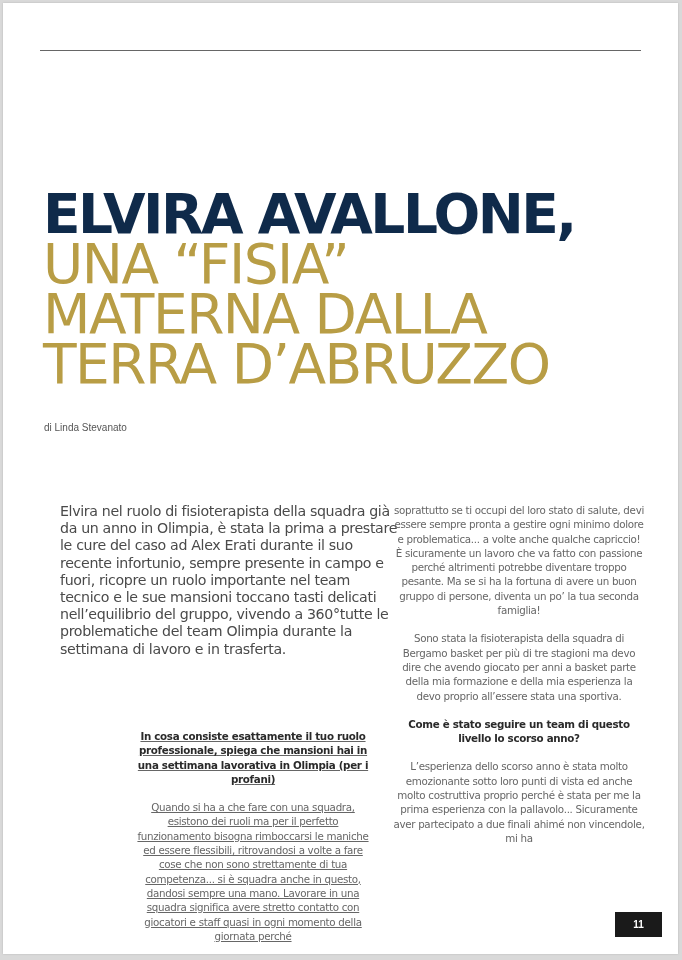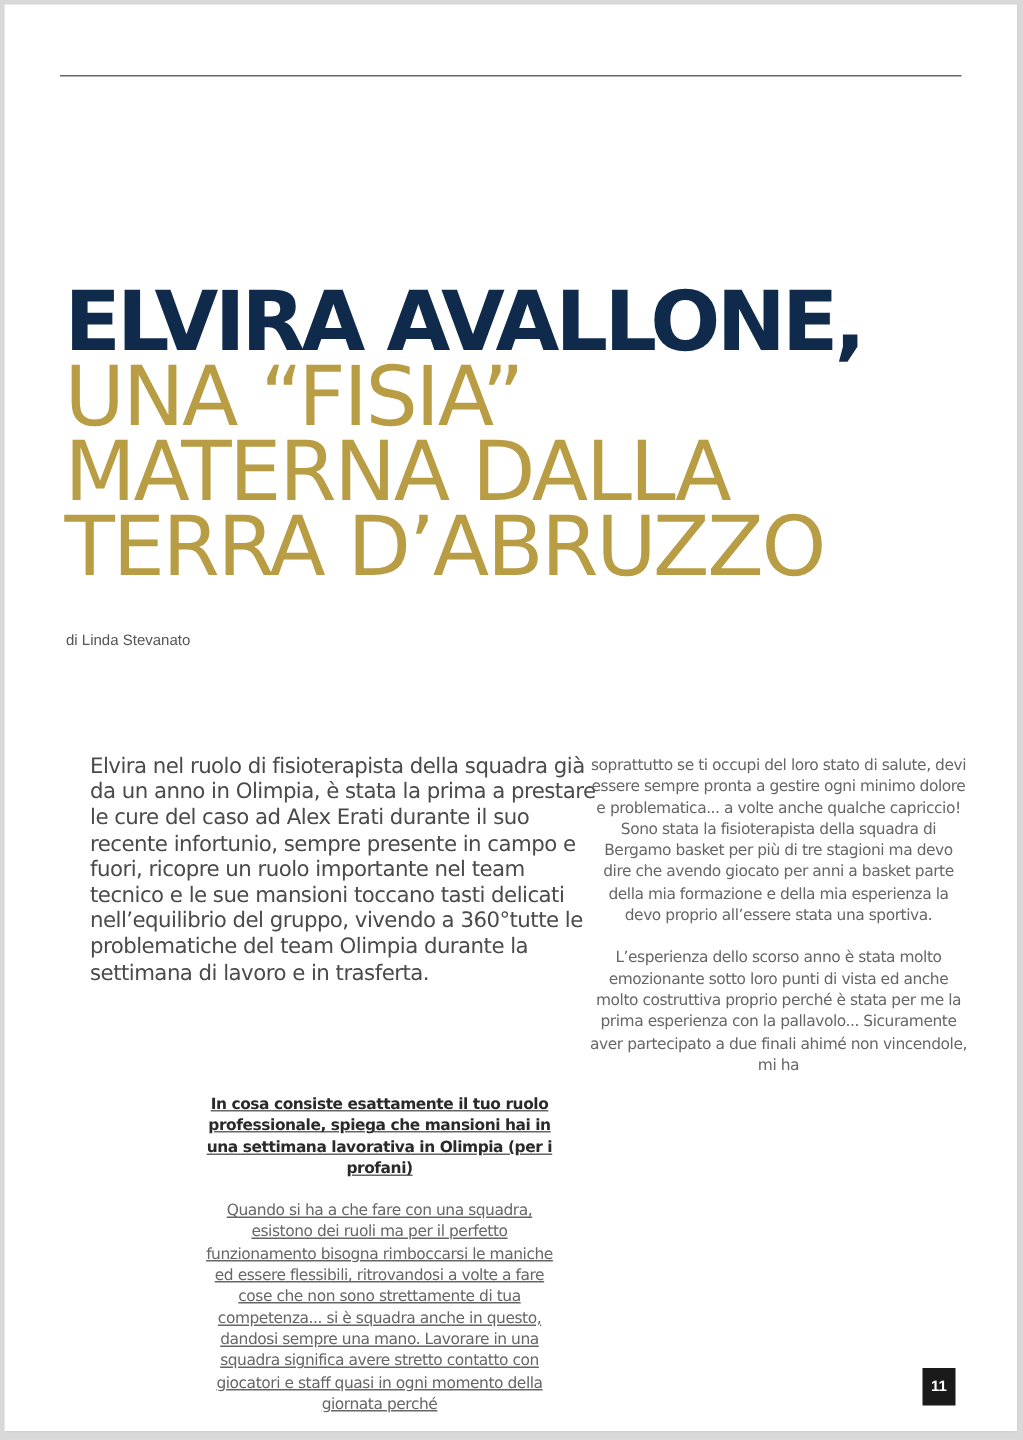--- a/index.html
+++ b/index.html
@@ -122,21 +122,21 @@
       font-weight: bold;
       color: #2a2a2a;
     }
     .col .nospace {
       margin-bottom: 0;
     }
     .page-num {
       position: absolute;
       left: 612px;
       top: 909px;
-      width: 22px;
+      width: 47px;
       height: 25px;
       background: #1a1a1a;
       color: #ffffff;
       font-size: 10px;
       font-weight: bold;
       display: flex;
       align-items: center;
       justify-content: center;
     }
   </style>
@@ -158,19 +158,21 @@
 
   <p class="intro">Elvira nel ruolo di fisioterapista della squadra già da un anno in Olimpia, è stata la prima a prestare le cure del caso ad Alex Erati durante il suo recente infortunio, sempre presente in campo e fuori, ricopre un ruolo importante nel team tecnico e le sue mansioni toccano tasti delicati nell’equilibrio del gruppo, vivendo a 360°tutte le problematiche del team Olimpia durante la settimana di lavoro e in trasferta.</p>
 
   <div class="col col-left">
     <p class="q">In cosa consiste esattamente il tuo ruolo professionale, spiega che mansioni hai in una settimana lavorativa in Olimpia (per i profani)</p>
     <p>Quando si ha a che fare con una squadra, esistono dei ruoli ma per il perfetto funzionamento bisogna rimboccarsi le maniche ed essere flessibili, ritrovandosi a volte a fare cose che non sono strettamente di tua competenza... si è squadra anche in questo, dandosi sempre una mano. Lavorare in una squadra significa avere stretto contatto con giocatori e staff quasi in ogni momento della giornata perché</p>
   </div>
 
   <div class="col col-right">
     <p class="nospace">soprattutto se ti occupi del loro stato di salute, devi essere sempre pronta a gestire ogni minimo dolore e problematica... a volte anche qualche capriccio!</p>
+    <p>È sicuramente un lavoro che va fatto con passione perché altrimenti potrebbe diventare troppo pesante. Ma se si ha la fortuna di avere un buon gruppo di persone, diventa un po’ la tua seconda famiglia!</p>
     <p>Sono stata la fisioterapista della squadra di Bergamo basket per più di tre stagioni ma devo dire che avendo giocato per anni a basket parte della mia formazione e della mia esperienza la devo proprio all’essere stata una sportiva.</p>
+    <p class="q">Come è stato seguire un team di questo livello lo scorso anno?</p>
     <p>L’esperienza dello scorso anno è stata molto emozionante sotto loro punti di vista ed anche molto costruttiva proprio perché è stata per me la prima esperienza con la pallavolo... Sicuramente aver partecipato a due finali ahimé non vincendole, mi ha</p>
   </div>
 
   <div class="page-num">11</div>
 
 </div>
 
 </body></html>

